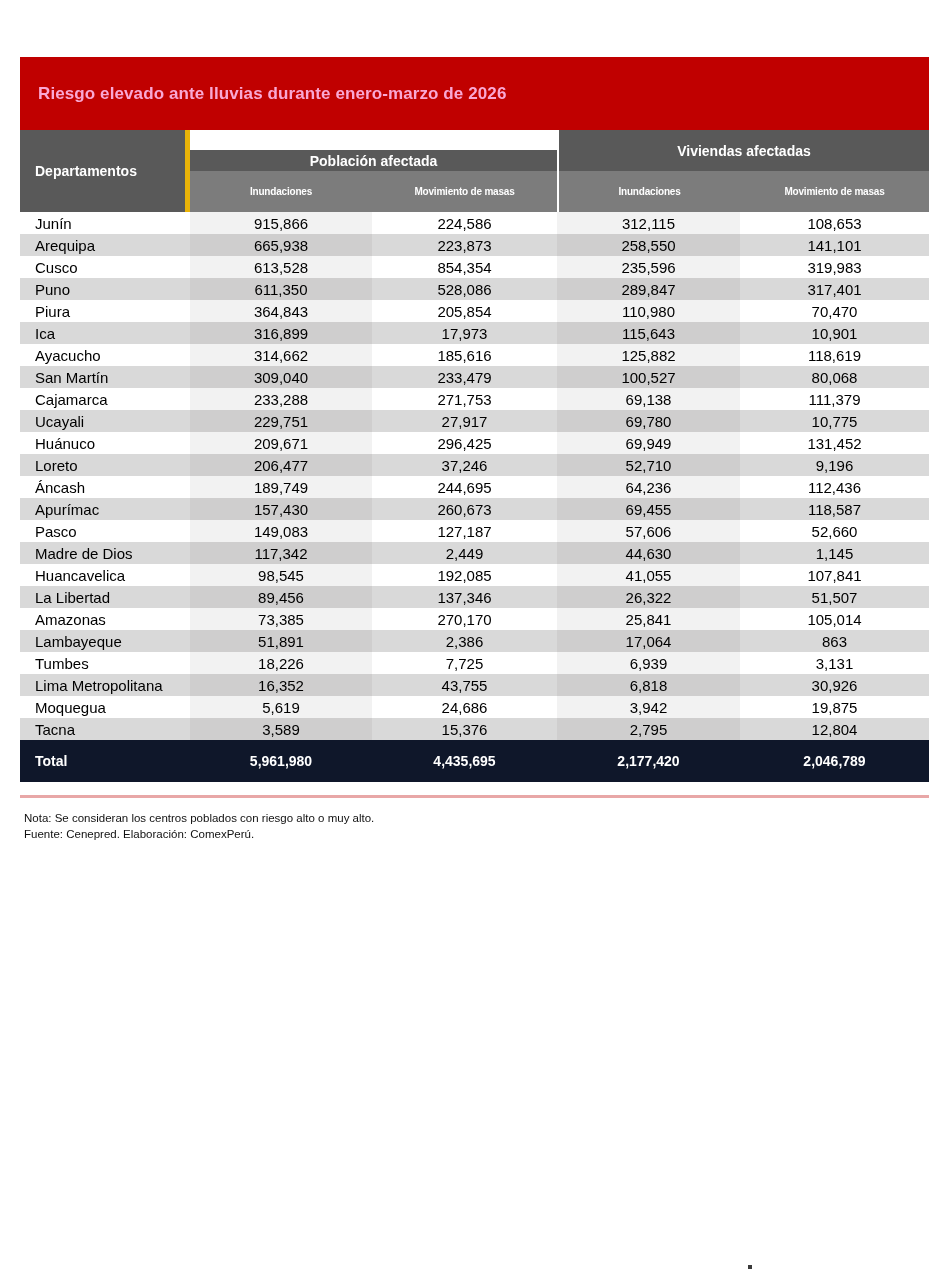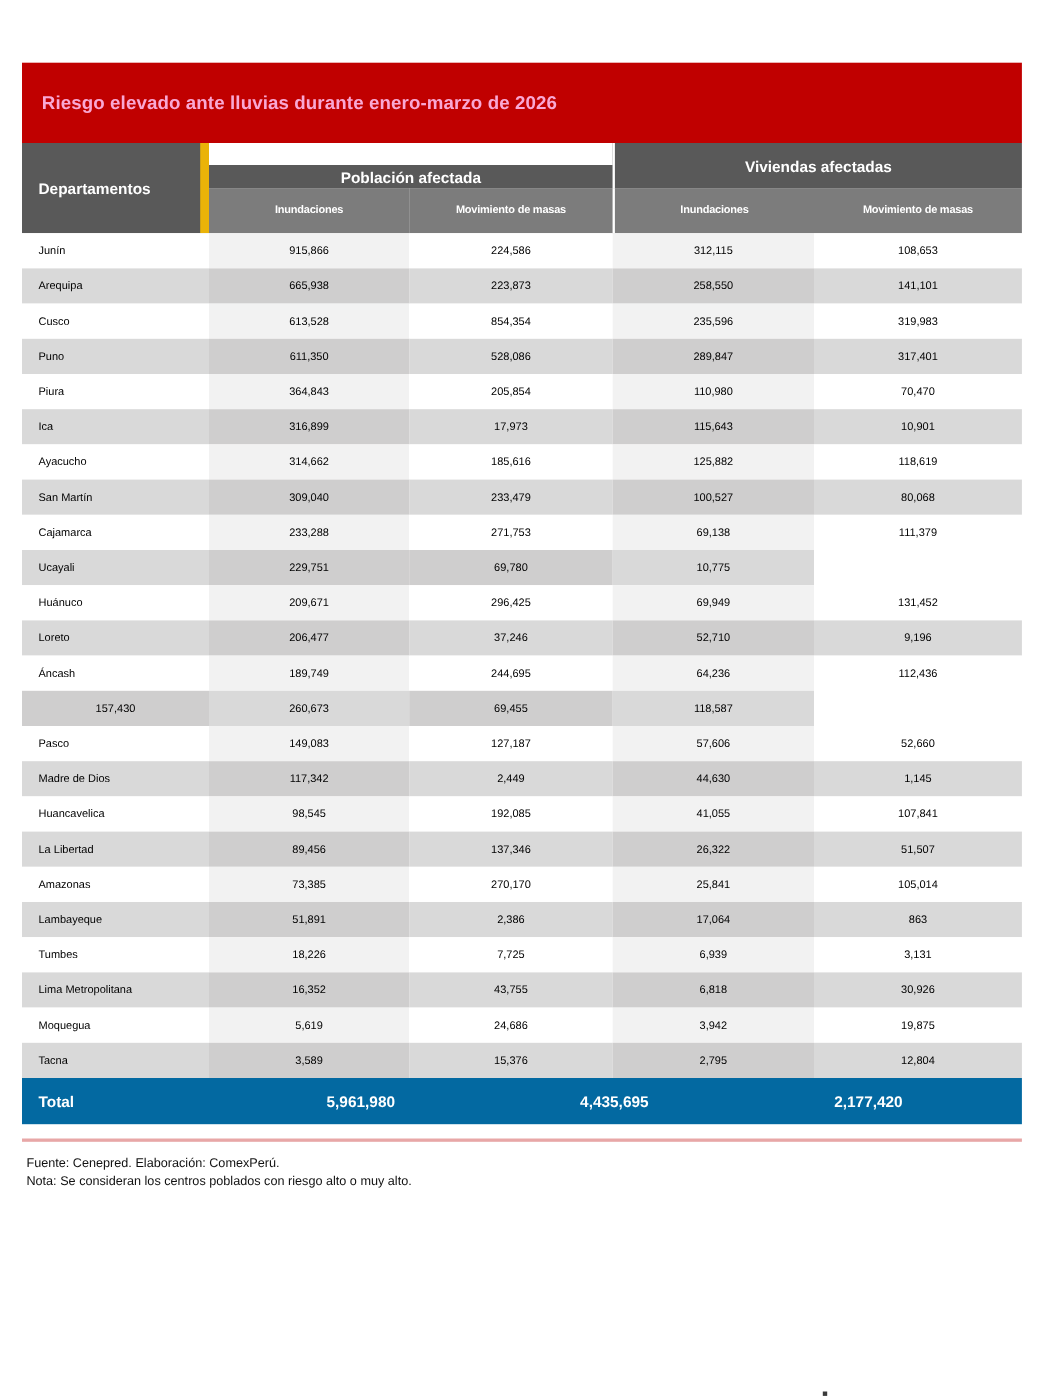--- a/index.html
+++ b/index.html
@@ -21,50 +21,50 @@
 
   .head {
     display: grid;
     grid-template-columns: 170px 182px 185px 183px 189px;
     grid-template-rows: 41px 41px;
     color: #fff; font-weight: bold;
   }
   .h-dept {
     grid-column: 1; grid-row: 1 / 3; background: #595959;
     display: flex; align-items: center; padding-left: 15px;
-    font-size: 14px; border-right: 8px solid #eab308;
+    font-size: 14px; border-right: 5px solid #eab308;
   }
   .h-group {
     background: #595959; display: flex; align-items: center; justify-content: center;
     font-size: 14px;
   }
   .h-group-pobl { grid-column: 2 / 4; grid-row: 1; margin-top: 20px; }
   .h-group-viv  { grid-column: 4 / 6; grid-row: 1; border-left: 2px solid #fff; }
   .h-sub {
     background: #7C7C7C; display: flex; align-items: center; justify-content: center;
     font-size: 10px; letter-spacing: -0.2px; grid-row: 2;
   }
   .h-sub.sep { border-left: 2px solid #fff; }
 
   .row, .total-row {
     display: grid;
     grid-template-columns: 170px 182px 185px 183px 189px;
   }
-  .row { height: 32px; font-size: 10px; }
+  .row { height: 22px; font-size: 15px; }
   .cell { display: flex; align-items: center; }
   .cell.dept { padding-left: 15px; }
   .cell.val { justify-content: center; }
 
   .row.odd  .cell       { background: #ffffff; }
   .row.odd  .cell.band  { background: #F2F2F2; }
   .row.even .cell       { background: #D9D9D9; }
   .row.even .cell.band  { background: #CFCECE; }
 
   .total-row {
-    height: 42px; background: #0369a1; color: #fff; font-weight: bold; font-size: 14px; gap: 47px;
+    height: 42px; background: #0f172a; color: #fff; font-weight: bold; font-size: 14px;
   }
 
   .divider { margin-top: 13px; height: 3px; background: #E8A7A7; }
 
   .notes { margin-top: 12px; padding-left: 4px; font-size: 11.5px; line-height: 16px; color: #111; }
 
   .stray-mark { position: absolute; left: 748px; top: 1265px; width: 4px; height: 4px; background: #3a3a3a; }
 </style>
 </head>
 <body>
@@ -146,20 +146,21 @@
         <div class="row odd">
     <div class="cell dept">Cajamarca</div>
     <div class="cell val band">233,288</div>
     <div class="cell val">271,753</div>
     <div class="cell val band">69,138</div>
     <div class="cell val">111,379</div>
   </div>
         <div class="row even">
     <div class="cell dept">Ucayali</div>
     <div class="cell val band">229,751</div>
+    <div class="cell val">27,917</div>
     <div class="cell val band">69,780</div>
     <div class="cell val">10,775</div>
   </div>
         <div class="row odd">
     <div class="cell dept">Huánuco</div>
     <div class="cell val band">209,671</div>
     <div class="cell val">296,425</div>
     <div class="cell val band">69,949</div>
     <div class="cell val">131,452</div>
   </div>
@@ -171,20 +172,21 @@
     <div class="cell val">9,196</div>
   </div>
         <div class="row odd">
     <div class="cell dept">Áncash</div>
     <div class="cell val band">189,749</div>
     <div class="cell val">244,695</div>
     <div class="cell val band">64,236</div>
     <div class="cell val">112,436</div>
   </div>
         <div class="row even">
+    <div class="cell dept">Apurímac</div>
     <div class="cell val band">157,430</div>
     <div class="cell val">260,673</div>
     <div class="cell val band">69,455</div>
     <div class="cell val">118,587</div>
   </div>
         <div class="row odd">
     <div class="cell dept">Pasco</div>
     <div class="cell val band">149,083</div>
     <div class="cell val">127,187</div>
     <div class="cell val band">57,606</div>
@@ -259,20 +261,20 @@
       <div class="cell dept">Total</div>
       <div class="cell val">5,961,980</div>
       <div class="cell val">4,435,695</div>
       <div class="cell val">2,177,420</div>
       <div class="cell val">2,046,789</div>
     </div>
 
     <div class="divider"></div>
 
     <div class="notes">
+      <div>Nota: Se consideran los centros poblados con riesgo alto o muy alto.</div>
       <div>Fuente: Cenepred. Elaboración: ComexPerú.</div>
-      <div>Nota: Se consideran los centros poblados con riesgo alto o muy alto.</div>
     </div>
 
   </div>
 
   <div class="stray-mark"></div>
 </div>
 
 </body></html>

